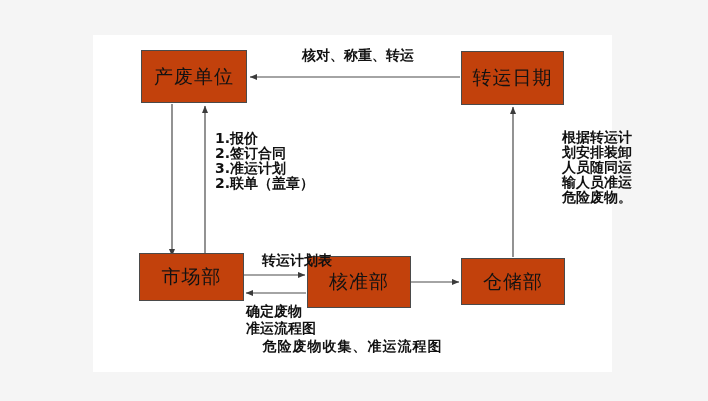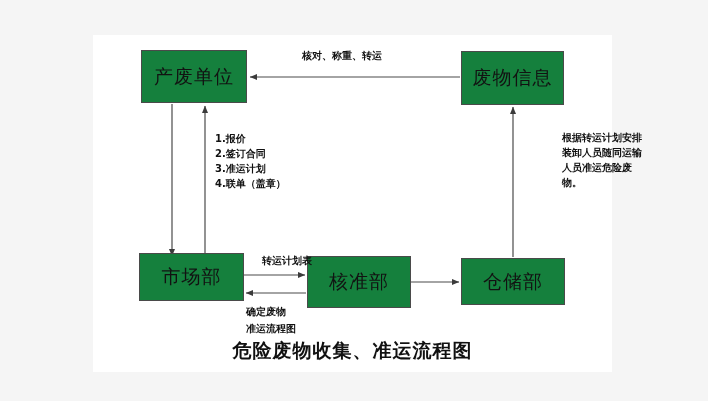--- a/index.html
+++ b/index.html
@@ -30,21 +30,21 @@
   #diagram {
     position: absolute;
     left: 0;
     top: 0;
     width: 519px;
     height: 337px;
   }
   .node {
     position: absolute;
     border: 1px solid #4a4a4a;
-    background: #15803d;
+    background: #c2410c;
     box-sizing: border-box;
     display: flex;
     align-items: center;
     justify-content: center;
     color: #121212;
     font-family: "DejaVu Serif", "Liberation Serif", serif;
     font-size: 19px;
     letter-spacing: 1px;
     white-space: nowrap;
     z-index: 3;
@@ -53,21 +53,21 @@
   .node-carrier  { left: 368px; top: 16px;  width: 103px; height: 54px; }
   .node-market   { left: 46px;  top: 218px; width: 105px; height: 48px; }
   .node-approval { left: 214px; top: 221px; width: 104px; height: 52px; }
   .node-storage  { left: 368px; top: 223px; width: 104px; height: 47px; }
 
   .label {
     position: absolute;
     color: #111111;
     font-family: "DejaVu Sans", "Liberation Sans", sans-serif;
     font-weight: bold;
-    font-size: 10px;
+    font-size: 14px;
     line-height: 15px;
     white-space: nowrap;
     z-index: 4;
   }
   .label-block {
     white-space: normal;
     margin-left: 36px;
   }
   .label-top-arrow   { left: 209px; top: 13px; }
   .label-left-list   { left: 0px;   top: 110px; }
@@ -78,21 +78,21 @@
 
   .caption {
     position: absolute;
     left: 0;
     top: 303px;
     width: 519px;
     text-align: center;
     color: #111111;
     font-family: "DejaVu Serif", "Liberation Serif", serif;
     font-weight: bold;
-    font-size: 19px;
+    font-size: 14px;
     letter-spacing: 1px;
     z-index: 4;
   }
   svg.edges {
     position: absolute;
     left: 0; top: 0;
     width: 519px; height: 337px;
     z-index: 1;
   }
 </style>
@@ -136,40 +136,40 @@
 
         <g>
           <line x1="318" y1="247" x2="366" y2="247" stroke="#4a4a4a" stroke-width="1.2" marker-end="url(#ah)"></line>
         </g>
       </svg>
 
       <div class="node node-producer">
         <span>产废单位</span>
       </div>
       <div class="node node-carrier">
-        <span>废物信息</span>
+        <span>转运日期</span>
       </div>
       <div class="node node-market">
         <span>市场部</span>
       </div>
       <div class="node node-storage">
         <span>仓储部</span>
       </div>
       <div class="node node-approval">
         <span>核准部</span>
       </div>
 
       <div class="label label-top-arrow">核对、称重、转运</div>
 
 
       <div class="label label-mid-list">
         <div>1.报价</div>
         <div>2.签订合同</div>
         <div>3.准运计划</div>
-        <div>4.联单（盖章）</div>
+        <div>2.联单（盖章）</div>
       </div>
 
       <div class="label label-block label-right-block">根据转运计划安排装卸人员随同运输人员准运危险废物。</div>
 
       <div class="label label-plan-table">转运计划表</div>
 
       <div class="label label-confirm">
         <div>确定废物</div>
         <div>准运流程图</div>
       </div>

